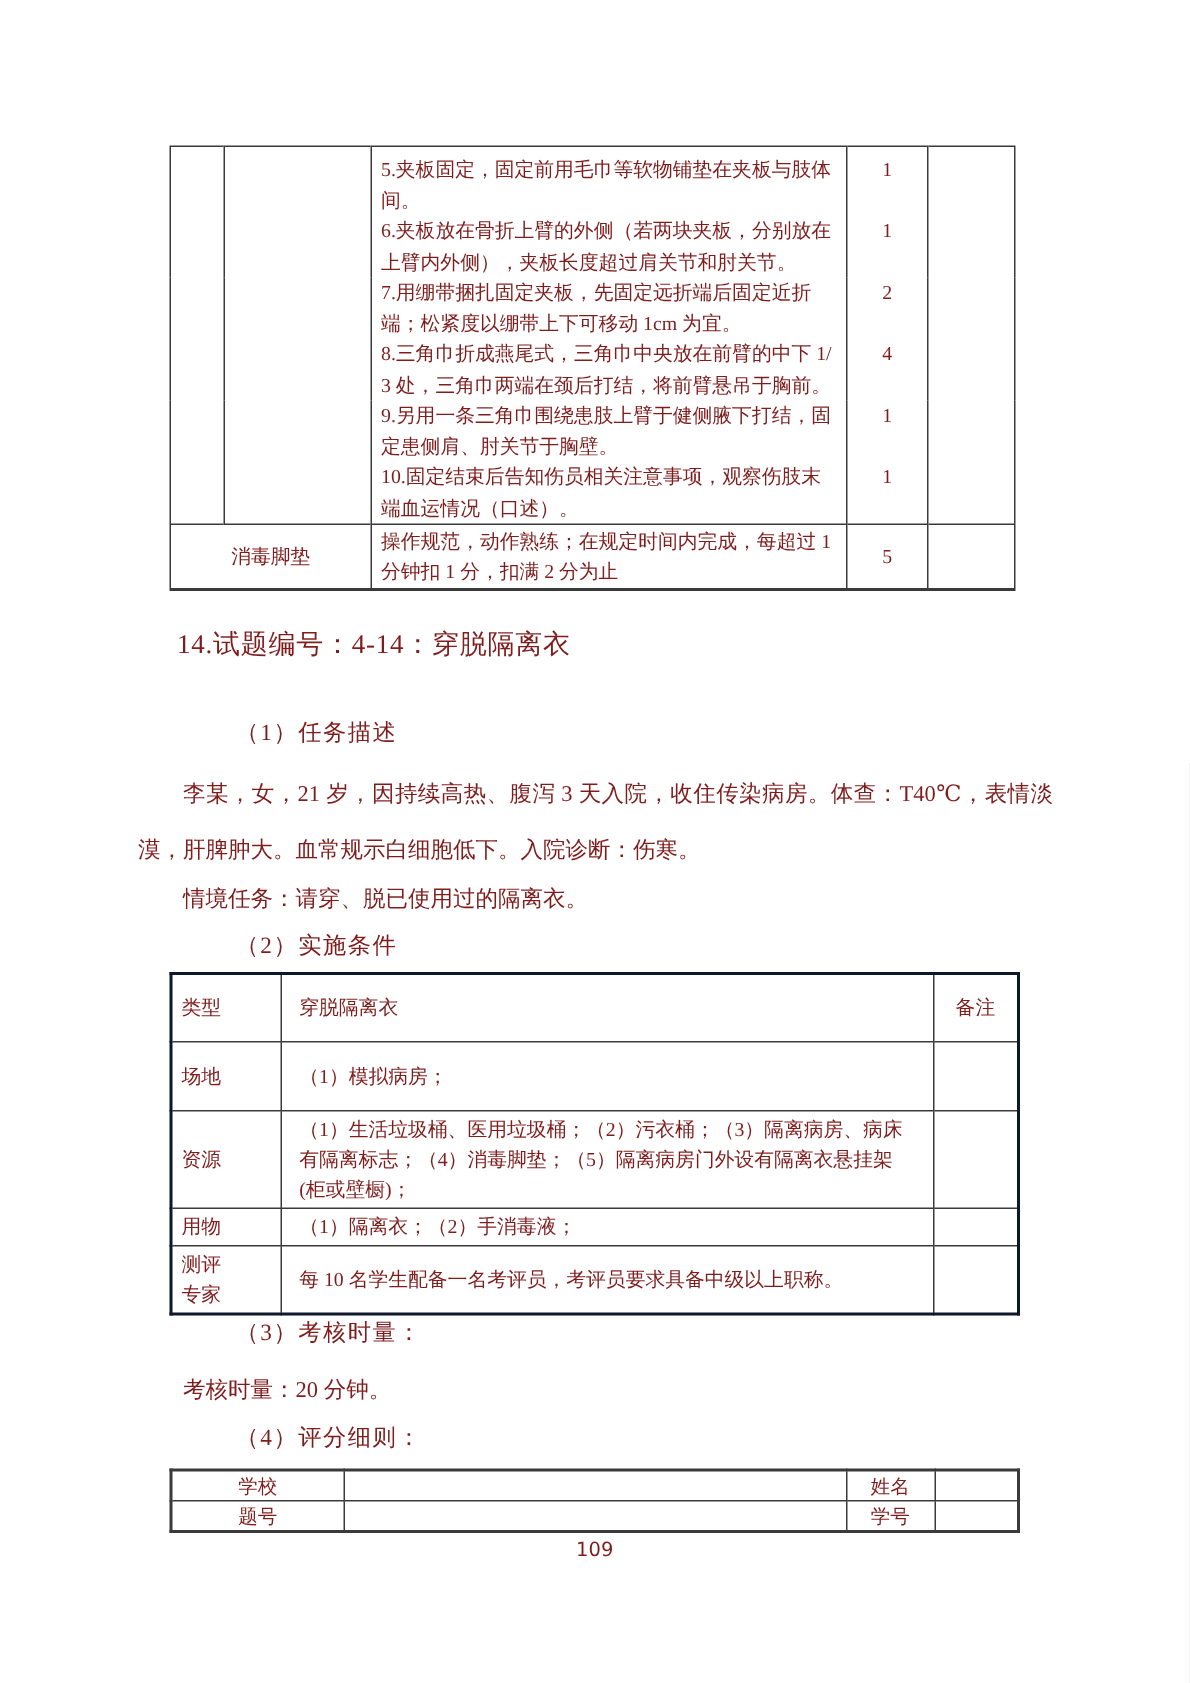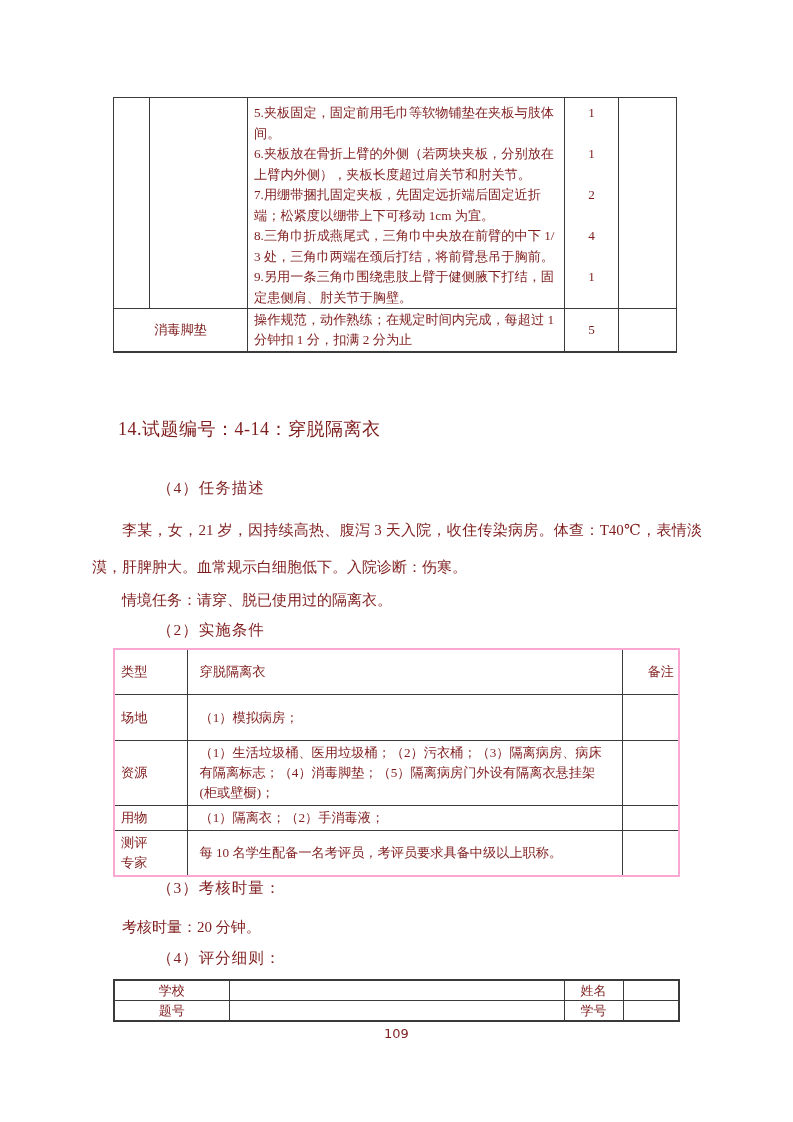--- a/index.html
+++ b/index.html
@@ -34,30 +34,30 @@
   .score-table tr.quality td.label { text-align: center; padding: 0; }
   
   .h-num   { position: absolute; left: 118px; top: 417px; font-size: 18px; letter-spacing: .5px; }
   .h-sub   { position: absolute; left: 157px; font-size: 15.5px; letter-spacing: 1px; }
   .para    { position: absolute; left: 92px; width: 610px; font-size: 15px;
              line-height: 37px; text-indent: 2em; text-align: justify; }
   .single  { line-height: 20px; }
   
   .cond-table {
     position: absolute; left: 113px; top: 648px; width: 565px;
-    border: 2px solid #f9a8d4;
+    border: 2px solid #0f172a;
   }
   .cond-table td {
     border: 1px solid #3a3a3a;
     font-size: 13.2px; line-height: 20px;
     vertical-align: middle; padding: 2px 10px 2px 6px;
     word-break: break-all;
   }
   .cond-table td.content { padding-left: 12px; }
-  .cond-table td.note { text-align: right; padding: 2px 4px; }
+  .cond-table td.note { text-align: center; padding: 2px 4px; }
   .cond-table tr.hdr td { height: 40px; }
   .cond-table tr.r-site td { height: 41px; }
   .cond-table tr.r-res td { height: 58px; }
   .cond-table tr.r-item td { height: 19px; }
   .cond-table tr.r-exp td { height: 40px; }
   .wrap2 { display: inline-block; width: 2.1em; }
   
   .info-table {
     position: absolute; left: 113px; top: 979px; width: 565px;
     border: 2px solid #3a3a3a;
@@ -113,31 +113,38 @@
         <td class="score">4</td>
         <td></td>
       </tr>
       <tr class="item">
         <td></td>
         <td></td>
         <td>9.另用一条三角巾围绕患肢上臂于健侧腋下打结，固定患侧肩、肘关节于胸壁。</td>
         <td class="score">1</td>
         <td></td>
       </tr>
+      <tr class="item">
+        <td></td>
+        <td></td>
+        <td>10.固定结束后告知伤员相关注意事项，观察伤肢末端血运情况（口述）。</td>
+        <td class="score">1</td>
+        <td></td>
+      </tr>
       <tr class="quality">
         <td class="label" colspan="2">消毒脚垫</td>
         <td>操作规范，动作熟练；在规定时间内完成，每超过 1 分钟扣 1 分，扣满 2 分为止</td>
         <td class="score">5</td>
         <td></td>
       </tr>
     </tbody>
   </table>
 
   <div class="h-num">14.试题编号：4-14：穿脱隔离衣</div>
-  <div class="h-sub" style="top:478px">（4）任务描述</div>
+  <div class="h-sub" style="top:478px">（1）任务描述</div>
   <div class="para" style="top:512px">李某，女，21 岁，因持续高热、腹泻 3 天入院，收住传染病房。体查：T40℃，表情淡漠，肝脾肿大。血常规示白细胞低下。入院诊断：伤寒。</div>
   <div class="para single" style="top:590px">情境任务：请穿、脱已使用过的隔离衣。</div>
   <div class="h-sub" style="top:620px">（2）实施条件</div>
 
   <table class="cond-table">
     <colgroup>
       <col style="width:73px">
         <col style="width:435px">
         <col style="width:57px">
     </colgroup>

